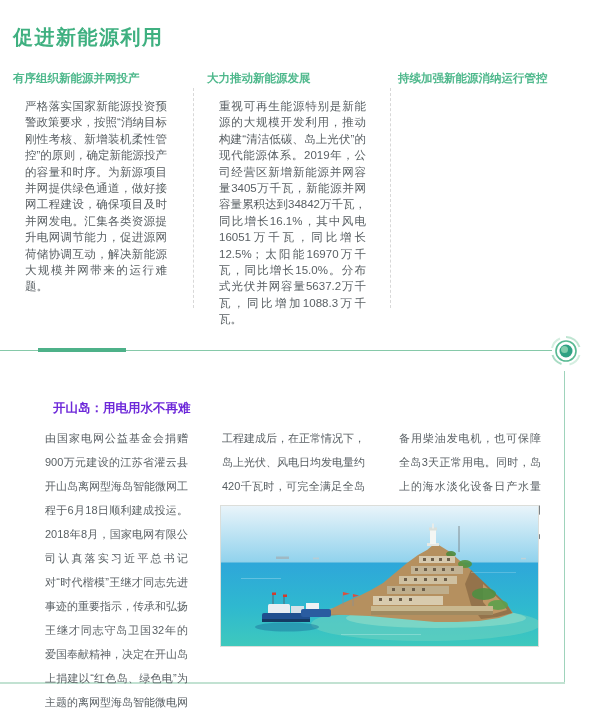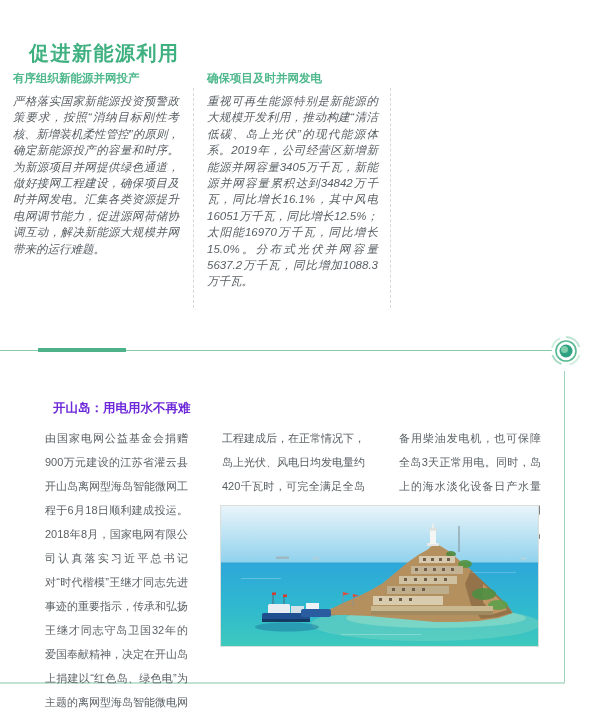--- a/index.html
+++ b/index.html
@@ -6,35 +6,35 @@
   body{
     width:600px;height:711px;
     background:#ffffff;
     font-family:"Liberation Sans","DejaVu Sans",sans-serif;
     position:relative;
     overflow:hidden;
   }
   .page{position:absolute;inset:0;width:600px;height:711px;background:#fff;}
 
   .page-title{
-    position:absolute;left:13px;top:24px;margin:16px;
+    position:absolute;left:13px;top:24px;margin:0;
     font-size:20px;font-weight:700;color:#3fb080;letter-spacing:1.5px;
   }
 
   
   .tcol{position:absolute;top:71px;}
   .tc1{left:13px;width:166px;}
   .tc2{left:207px;width:171px;}
   .tc3{left:398px;width:173px;}
   .tcol-heading{
     font-size:11.5px;font-weight:700;color:#4eb88c;margin:0 0 7px 0;
   }
   .tcol-body{
     font-size:11.5px;line-height:16.4px;color:#585f63;
-    text-align:justify;margin:0;font-style:italic;
+    text-align:justify;margin:12px;
   }
   .vsep{
     position:absolute;top:88px;height:220px;width:0;
     border-left:1px dashed #d8d8d8;
   }
   .vsep1{left:193px;}
   .vsep2{left:390px;}
 
   
   .rule-thin{position:absolute;top:350px;left:0;width:552px;height:1px;background:#86c9a9;}
@@ -66,24 +66,25 @@
 
 <div class="page">
 
   <h1 class="page-title">促进新能源利用</h1>
 
   <div class="tcol tc1">
     <p class="tcol-heading">有序组织新能源并网投产</p>
     <p class="tcol-body">严格落实国家新能源投资预警政策要求，按照“消纳目标刚性考核、新增装机柔性管控”的原则，确定新能源投产的容量和时序。为新源项目并网提供绿色通道，做好接网工程建设，确保项目及时并网发电。汇集各类资源提升电网调节能力，促进源网荷储协调互动，解决新能源大规模并网带来的运行难题。</p>
   </div>
   <div class="tcol tc2">
-    <p class="tcol-heading">确保项目及时并网发电</p>
+    <p class="tcol-heading">大力推动新能源发展</p>
     <p class="tcol-body">重视可再生能源特别是新能源的大规模开发利用，推动构建“清洁低碳、岛上光伏”的现代能源体系。2019年，公司经营区新增新能源并网容量3405万千瓦，新能源并网容量累积达到34842万千瓦，同比增长16.1%，其中风电16051万千瓦，同比增长12.5%；太阳能16970万千瓦，同比增长15.0%。分布式光伏并网容量5637.2万千瓦，同比增加1088.3万千瓦。</p>
   </div>
   <div class="tcol tc3">
+    <p class="tcol-heading">持续加强新能源消纳运行管控</p>
   </div>
 
   <div class="vsep vsep1"></div>
   <div class="vsep vsep2"></div>
 
   <div class="rule-thin"></div>
   <div class="rule-thick"></div>
 
   <svg class="circle-icon" viewBox="0 0 34 34">
     <g fill="none" stroke="#bfe5d2" stroke-width="2">

